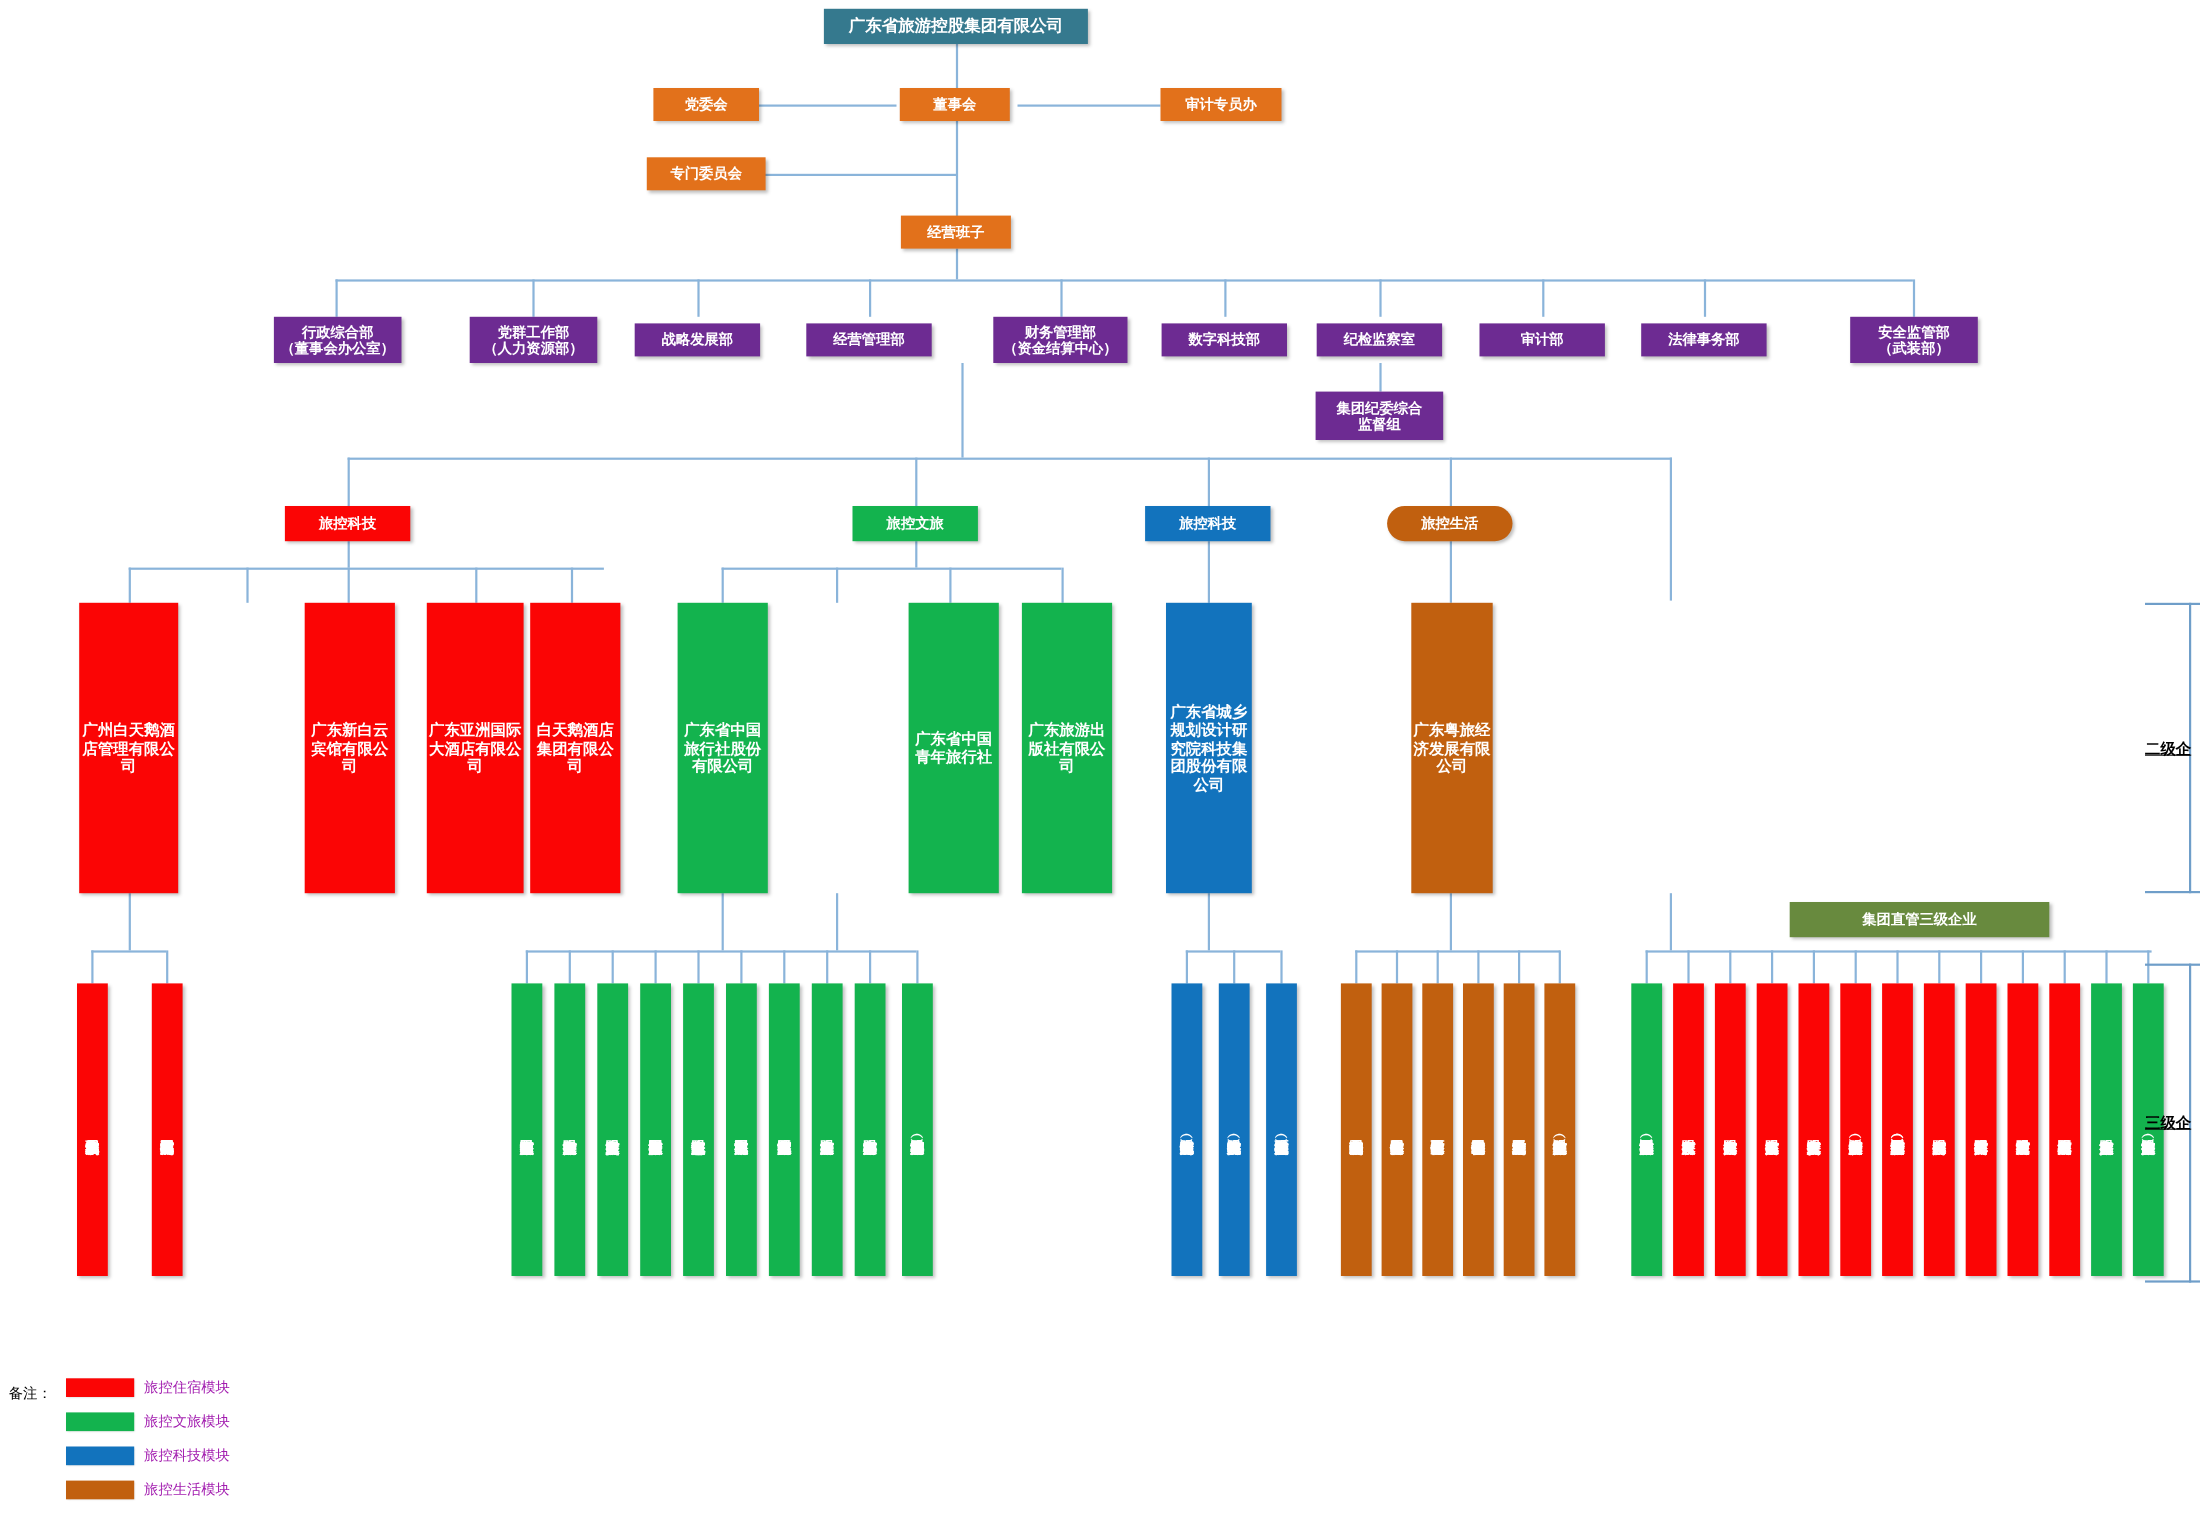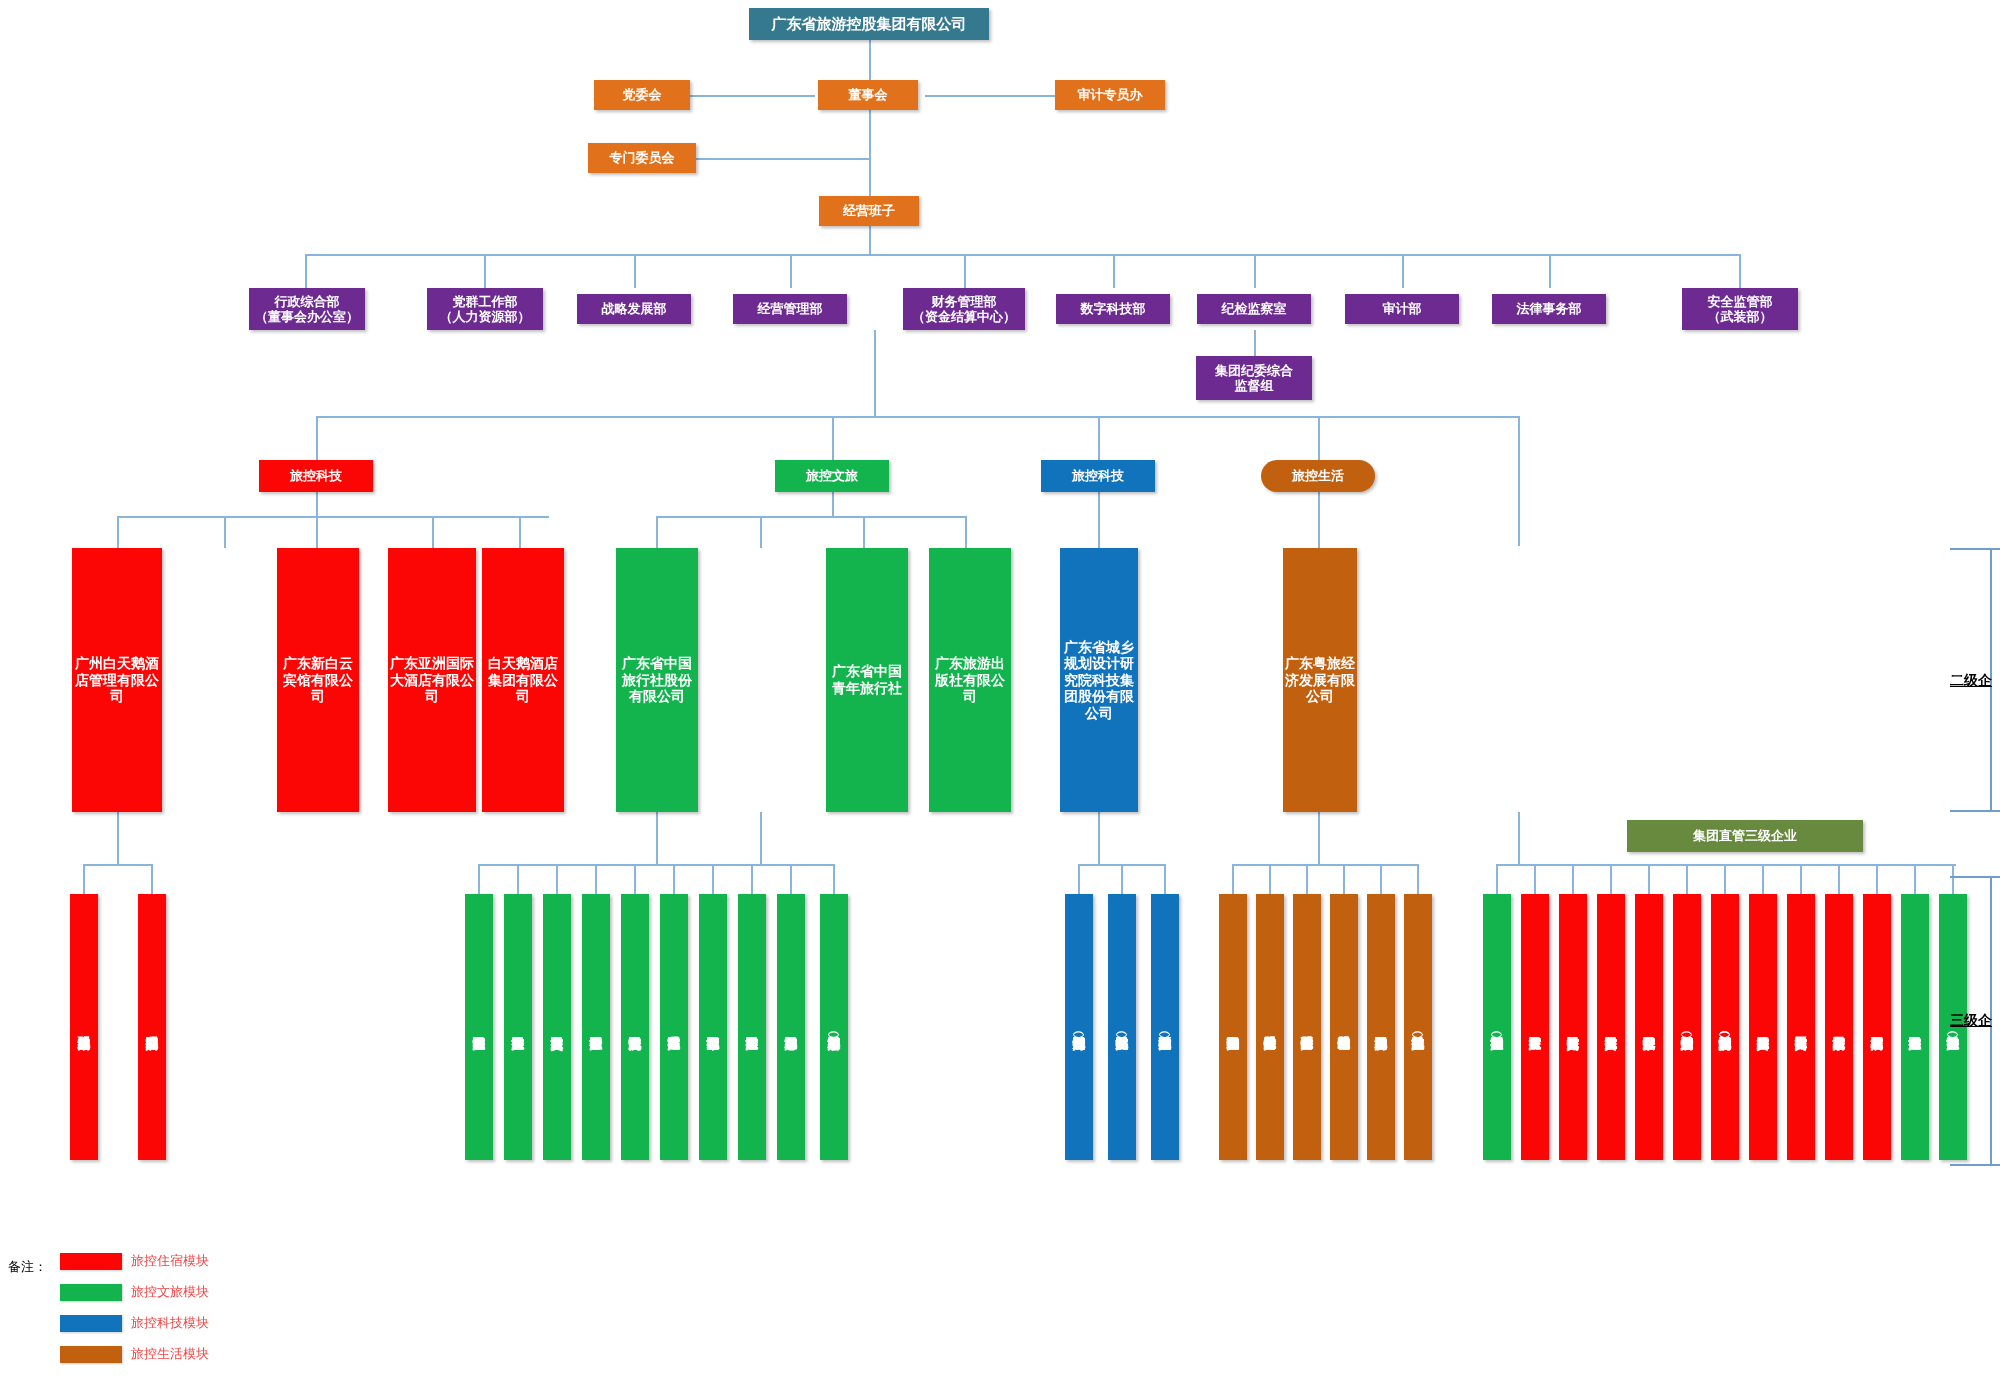--- a/index.html
+++ b/index.html
@@ -30,21 +30,21 @@
 
   .title-main{font-size:15px;}
   .dept{font-size:13px;}
   .divtag{font-size:13px;}
   .co2{font-size:14px;}
   .co3{font-size:12.5px;}
 
   .legend{position:absolute;font-size:13px;color:#000;}
   .legend-row{display:flex;align-items:center;margin-bottom:13px;}
   .swatch{width:62px;height:17px;margin-right:9px;box-shadow:1px 1px 2px rgba(0,0,0,.2);}
-  .legend-label{font-size:13px;color:#ef4444;}
+  .legend-label{font-size:13px;color:#a21caf;}
   .note-label{position:absolute;left:8px;top:1258px;font-size:13px;color:#000;}
 
   .brk-label{position:absolute;font-size:14px;font-weight:bold;color:#000;text-decoration:underline;}
   .arrowline{position:absolute;background:#6f9ec9;}
 </style>
 </head>
 <body>
 
 <div id="stage">
 

